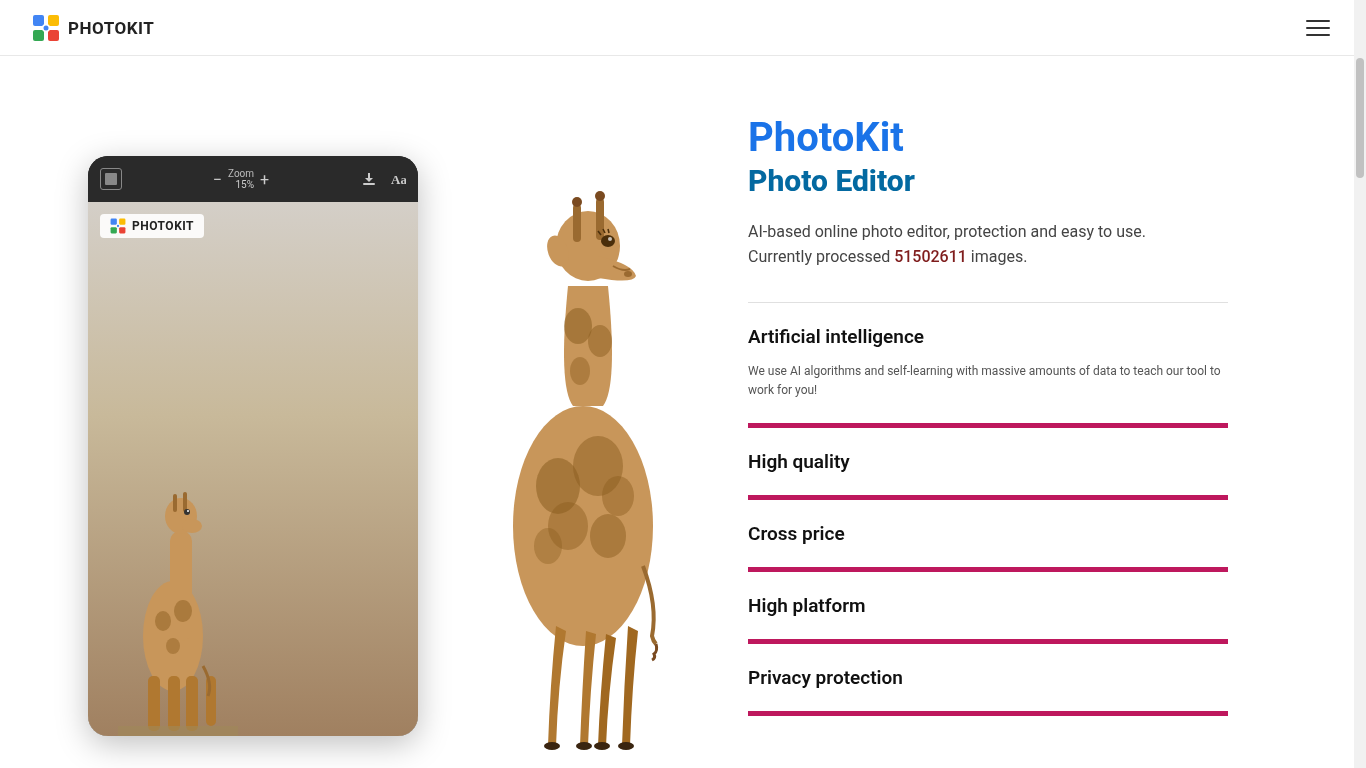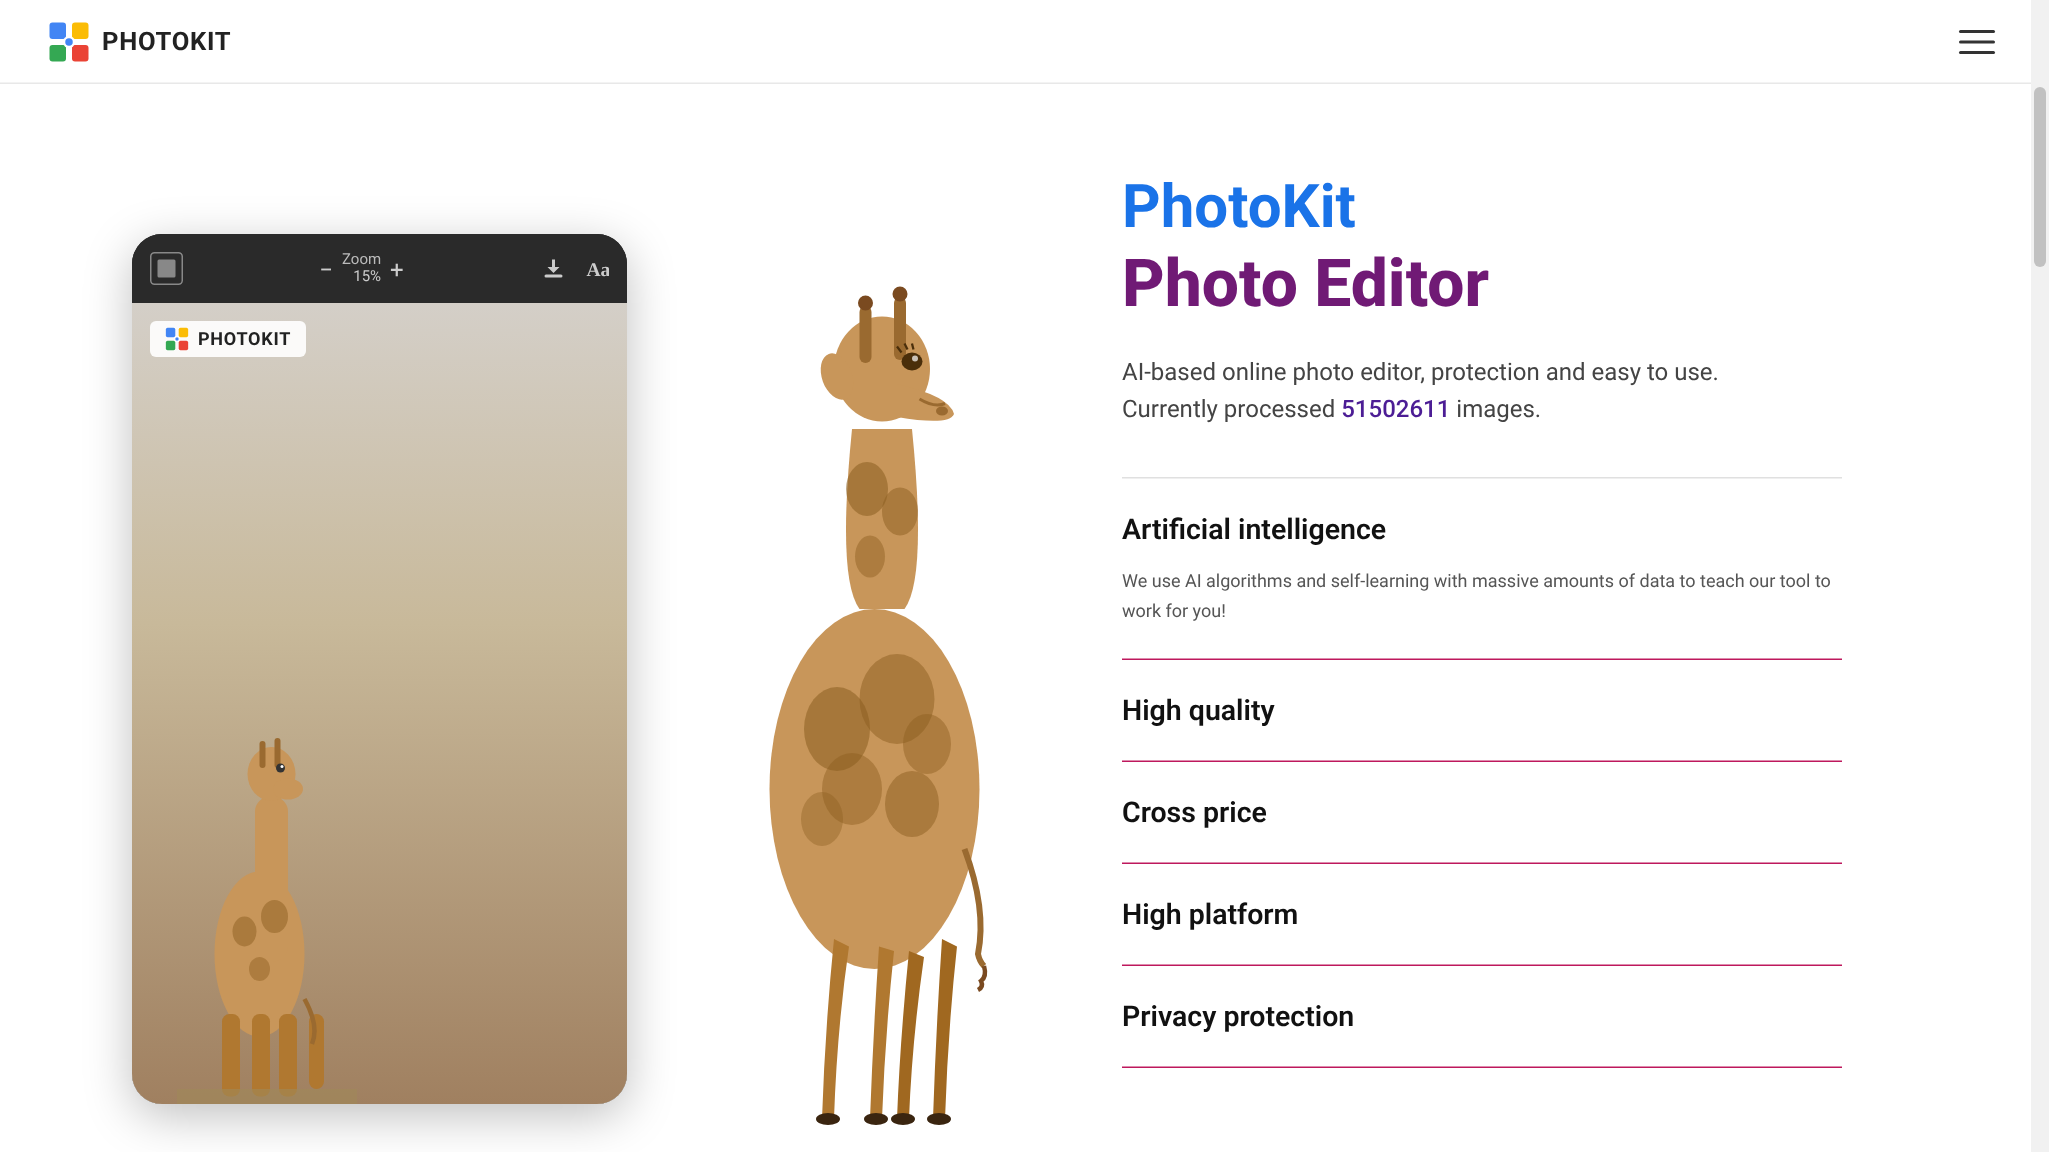--- a/index.html
+++ b/index.html
@@ -219,50 +219,50 @@
 
     .brand-title {
       font-size: 40px;
       font-weight: 700;
       color: #1a73e8;
       line-height: 1.1;
       margin-bottom: 4px;
     }
 
     .page-title {
-      font-size: 44px;
+      font-size: 30px;
       font-weight: 800;
-      color: #701a75;
+      color: #0369a1;
       line-height: 1.15;
       margin-bottom: 20px;
     }
 
     .description {
       font-size: 16px;
       color: #444;
       line-height: 1.6;
       margin-bottom: 32px;
       max-width: 440px;
     }
 
     .description .count {
-      color: #4c1d95;
+      color: #7f1d1d;
       font-weight: 500;
     }
 
     
     .features-list {
       border-top: 1px solid #e0e0e0;
       width: 100%;
       max-width: 480px;
     }
 
     .feature-item {
       padding: 22px 0;
-      border-bottom: 1px solid #be185d;
+      border-bottom: 5px solid #be185d;
       cursor: pointer;
     }
 
     .feature-item.expanded {
       padding-bottom: 0;
     }
 
     .feature-title {
       font-size: 19px;
       font-weight: 600;

